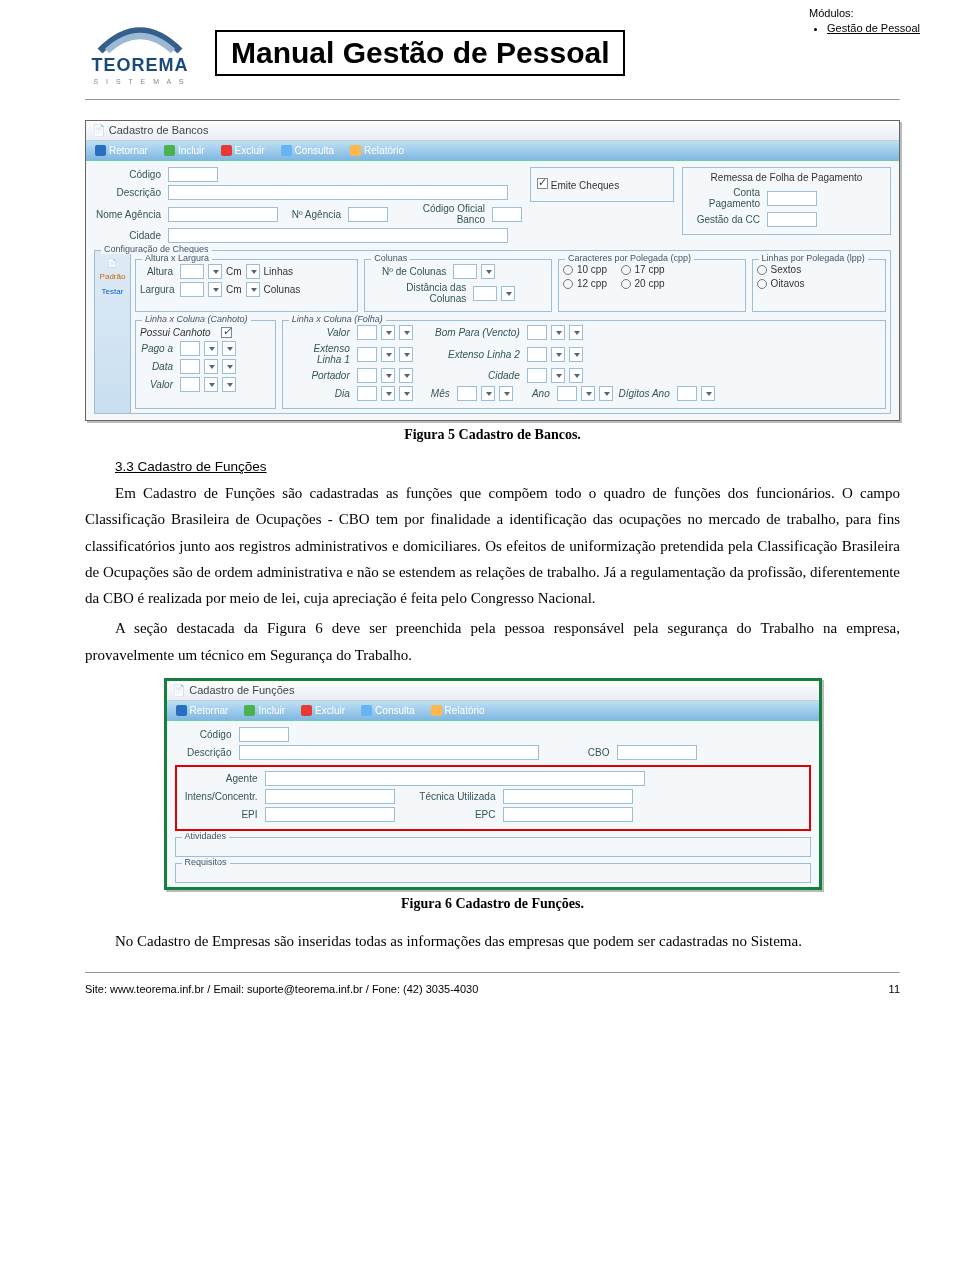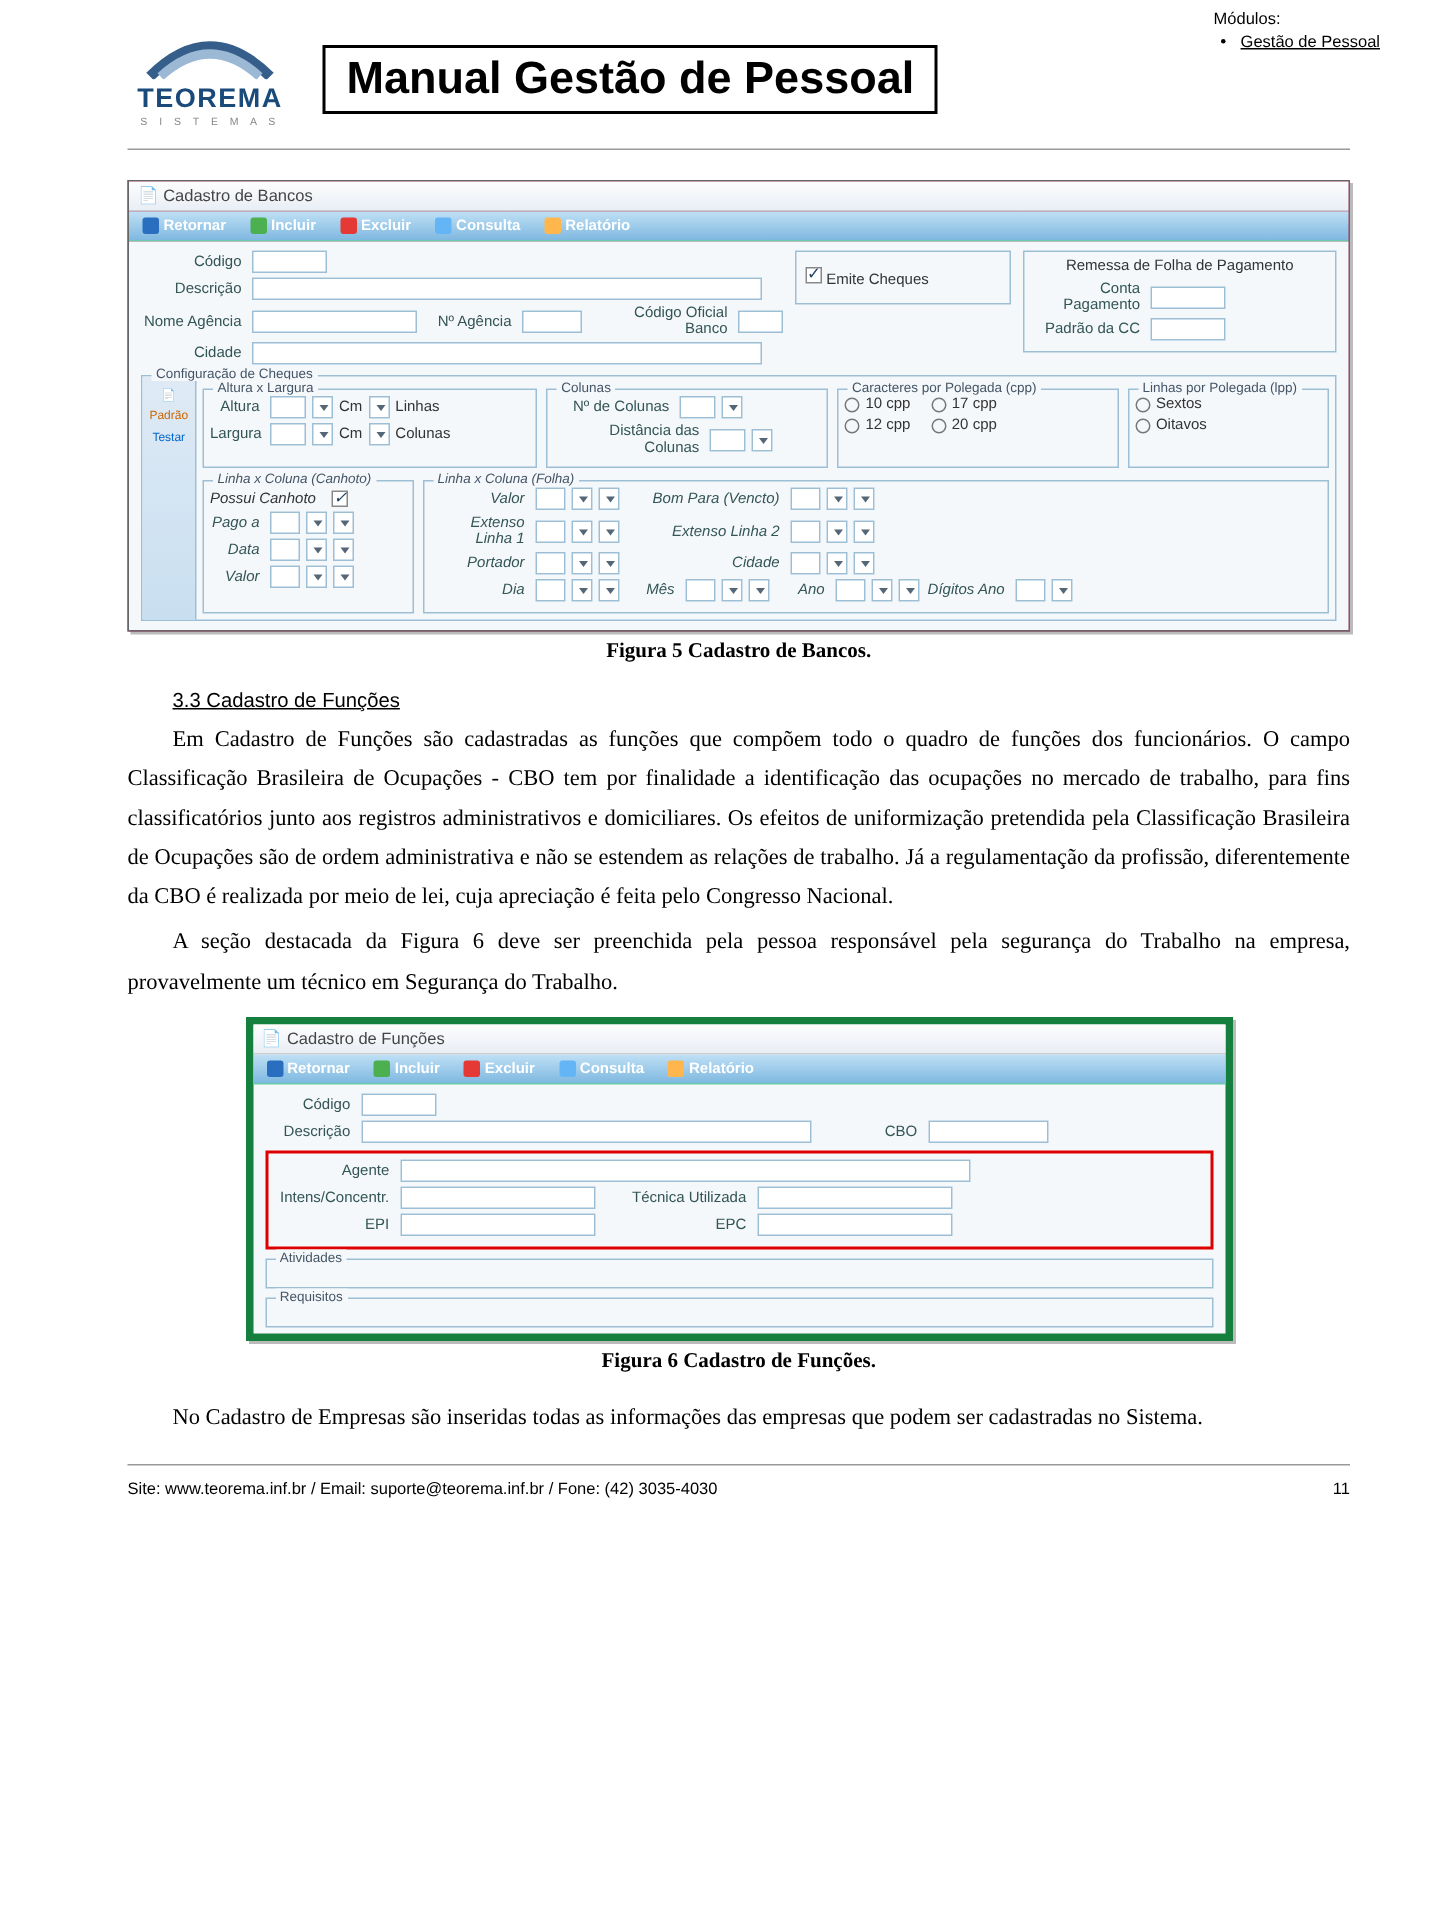--- a/index.html
+++ b/index.html
@@ -91,21 +91,21 @@
     font-size: 11px;
     color: #444;
   }
   .app-toolbar {
     background: linear-gradient(#bfe0f5, #7fb8e0);
     padding: 3px 4px;
     display: flex;
     gap: 6px;
     border-bottom: 1px solid #6ca;
     color: #fff;
-    font-weight: bold;
+    font-weight: normal;
     font-size: 10px;
   }
   .tbtn {
     display: flex;
     align-items: center;
     gap: 3px;
     padding: 1px 5px;
     cursor: pointer;
   }
   .tbtn span.ico {
@@ -225,21 +225,21 @@
   .para {
     text-align: justify;
     line-height: 1.75;
     margin-bottom: 4px;
     text-indent: 30px;
     font-size: 15px;
   }
 
   
   .app2 {
-    border: 5px solid #15803d;
+    border: 3px solid #15803d;
     width: 658px;
     margin: 10px auto 6px;
     font-family: Tahoma, Arial, sans-serif;
     font-size: 10px;
     background: #f5f8fb;
     box-shadow: 2px 2px 0 #bbb;
   }
   .app2 .body2 { padding: 6px 8px 4px; }
   .redbox {
     border: 2px solid #d00;
@@ -342,21 +342,21 @@
           <span class="cbx checked"></span>
           <span>Emite Cheques</span>
         </div>
         <div class="col3">
           <div class="hdr">Remessa de Folha de Pagamento</div>
           <div class="form-row">
               <label style="width:74px">Conta Pagamento</label>
               <span class="inp" style="width:50px"></span>
             </div>
           <div class="form-row">
-              <label style="width:74px">Padrão da CC</label>
+              <label style="width:74px">Gestão da CC</label>
               <span class="inp" style="width:50px"></span>
             </div>
         </div>
       </div>
 
       <div class="fieldset" style="padding:0;">
         <div class="fs-legend">Configuração de Cheques</div>
         <div style="display:flex;">
           <div class="tab-col">
             <div style="margin:4px 0;">📄</div>

